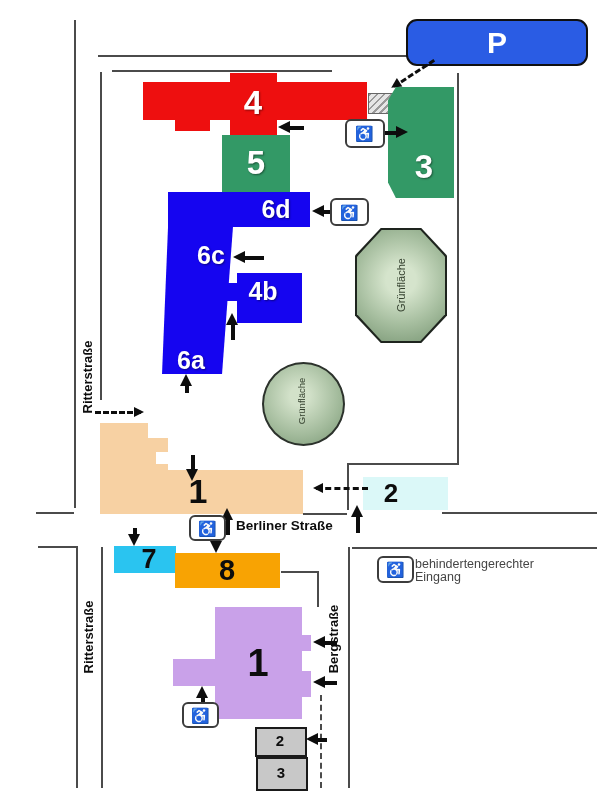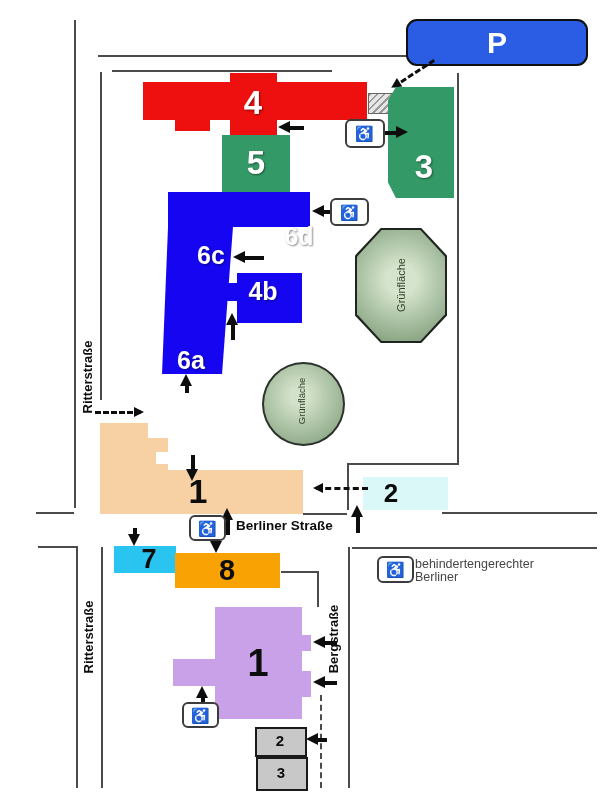--- a/index.html
+++ b/index.html
@@ -92,21 +92,21 @@
   <div class="bld" style="left: 222px; top: 135px; width: 68px; height: 57px; background-color: rgb(51, 153, 102);"></div>
   <span class="wlbl" style="left:256px;top:163px;font-size:33px;">5</span>
 
   <div class="bld" style="left: 388px; top: 87px; width: 66px; height: 111px; clip-path: polygon(12% 0px, 100% 0px, 100% 100%, 12% 100%, 0px 86%, 0px 12%); background-color: rgb(51, 153, 102);"></div>
   <span class="wlbl" style="left:424px;top:167px;font-size:33px;">3</span>
 
   <div class="bld" style="left: 168px; top: 192px; width: 142px; height: 35px; background-color: rgb(21, 5, 240);"></div>
   <div class="bld" style="left: 160px; top: 227px; width: 75px; height: 147px; clip-path: polygon(10.7% 0px, 97.3% 0px, 82.7% 100%, 2.7% 100%); background-color: rgb(21, 5, 240);"></div>
   <div class="bld" style="left: 237px; top: 273px; width: 65px; height: 50px; background-color: rgb(21, 5, 240);"></div>
   <div class="bld" style="left: 227px; top: 283px; width: 11px; height: 18px; background-color: rgb(21, 5, 240);"></div>
-  <span class="wlbl" style="left:299px;top:209px;font-size:25px;margin-top:27px;">6d</span>
+  <span class="wlbl" style="left:276px;top:209px;font-size:25px;">6d</span>
   <span class="wlbl" style="left:211px;top:255px;font-size:25px;">6c</span>
   <span class="wlbl" style="left:263px;top:291px;font-size:25px;">4b</span>
   <span class="wlbl" style="left:191px;top:360px;font-size:25px;">6a</span>
 
   <div class="oct-outer">
       <div class="oct-inner"></div>
     </div>
   <span class="glbl rot" style="left:401px;top:285px;font-size:11px;">Grünfläche</span>
   <div class="circ"></div>
   <span class="glbl rot" style="left:301px;top:401px;font-size:9.5px;">Grünfläche</span>
@@ -170,15 +170,15 @@
 
   <span class="stlbl rot" style="left:87px;top:377px;position:absolute;">Ritterstraße</span>
   <span class="stlbl rot" style="left:88px;top:637px;position:absolute;">Ritterstraße</span>
   <span class="stlbl" style="left:236px;top:518px;font-size:13.5px;">Berliner Straße</span>
   <span class="stlbl rot" style="left:333px;top:639px;position:absolute;">Bergstraße</span>
 
   <div class="wbox" style="left:377px;top:556px;width:33px;height:23px;">
     <span>♿</span>
     </div>
   <span class="legend-text" style="left:415px;top:558px;">behindertengerechter</span>
-  <span class="legend-text" style="left:415px;top:571px;">Berliner</span>
+  <span class="legend-text" style="left:415px;top:571px;">Eingang</span>
 
 </div>
 
 </body></html>

